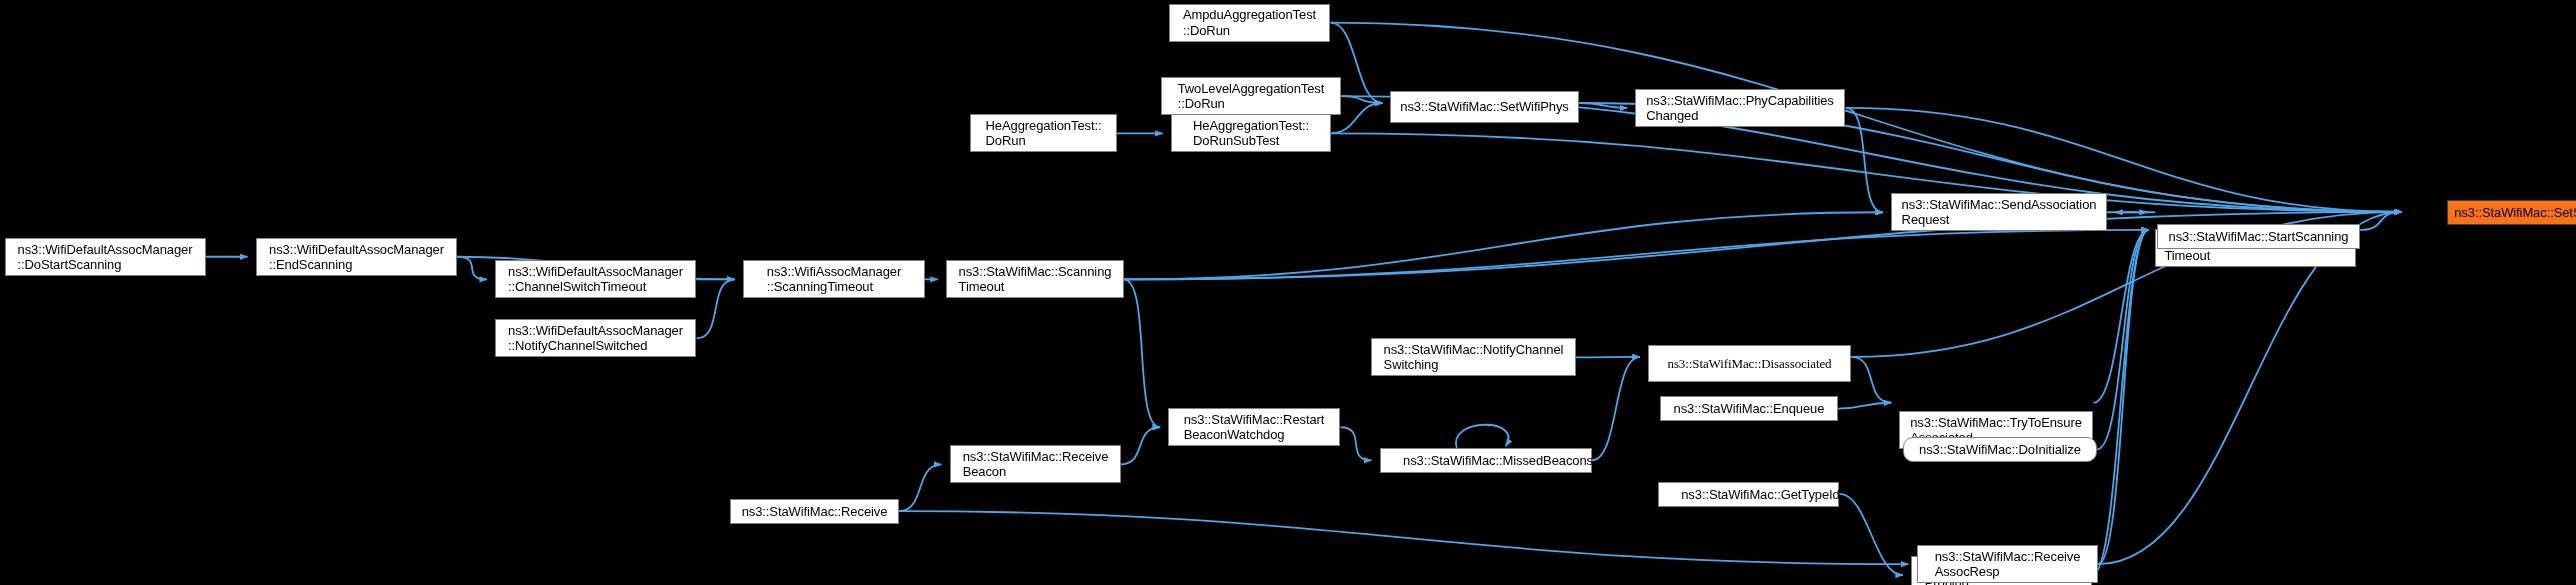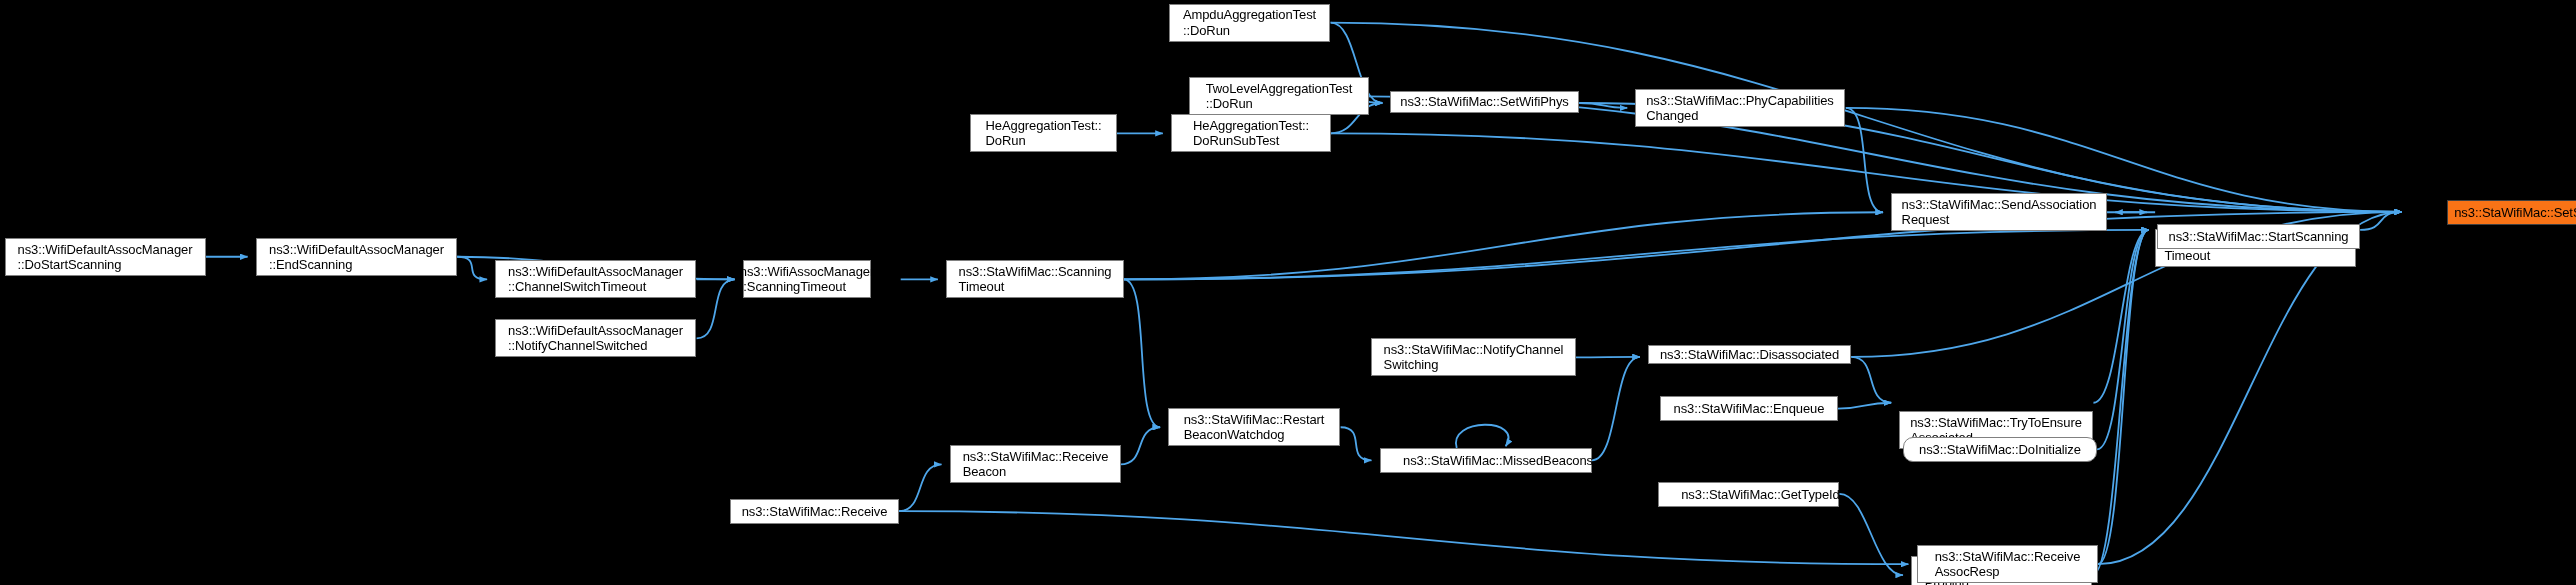--- a/index.html
+++ b/index.html
@@ -60,49 +60,49 @@
       <path d="M2307,634 C2337,634 2339,253.5 2369,253.5" fill="none" stroke="#4ea6ea" stroke-width="2" marker-end="url(#ah)"></path>
       <path d="M2313,622 C2343,622 2339,253.5 2369,253.5" fill="none" stroke="#4ea6ea" stroke-width="2" marker-end="url(#ah)"></path>
       <path d="M2313,622 C2463.75,622 2497.25,233.5 2648,233.5" fill="none" stroke="#4ea6ea" stroke-width="2" marker-end="url(#ah)"></path>
       <path d="M2602,253.5 C2632,253.5 2618,233.5 2648,233.5" fill="none" stroke="#4ea6ea" stroke-width="2" marker-end="url(#ah)"></path>
       <path d="M2035,119 C2310.85,119 2372.15,233.5 2648,233.5" fill="none" stroke="#4ea6ea" stroke-width="2" marker-end="url(#ah)"></path>
       <path d="M1741,113.5 C2149.15,113.5 2239.85,233.5 2648,233.5" fill="none" stroke="#4ea6ea" stroke-width="2" marker-end="url(#ah)"></path>
     </svg>
   <div id="node-layer">
       <div class="node" style="left: 1169px; top: 3.6px; width: 161px; height: 38px;"><span>AmpduAggregationTest
 ::DoRun</span></div>
-      <div class="node" style="left: 1161px; top: 77px; width: 180px; height: 38px; margin-left: 28px;"><span>TwoLevelAggregationTest
+      <div class="node" style="left: 1161px; top: 77px; width: 180px; height: 38px;"><span>TwoLevelAggregationTest
 ::DoRun</span></div>
       <div class="node" style="left: 970px; top: 114px; width: 147px; height: 38px;"><span>HeAggregationTest::
 DoRun</span></div>
       <div class="node" style="left: 1171px; top: 114px; width: 160px; height: 38px;"><span>HeAggregationTest::
 DoRunSubTest</span></div>
-      <div class="node" style="left: 1390px; top: 91px; width: 189px; height: 22px;"><span>ns3::StaWifiMac::SetWifiPhys</span></div>
+      <div class="node" style="left: 1390px; top: 91px; width: 189px; height: 32px;"><span>ns3::StaWifiMac::SetWifiPhys</span></div>
       <div class="node" style="left: 1635px; top: 89px; width: 210px; height: 38px;"><span>ns3::StaWifiMac::PhyCapabilities
 Changed</span></div>
       <div class="node" style="left: 1891px; top: 193px; width: 216px; height: 38px;"><span>ns3::StaWifiMac::SendAssociation
 Request</span></div>
       <div class="node" style="left: 2155px; top: 193px; width: 201px; height: 38px; margin-top: 36px;"><span>ns3::StaWifiMac::AssocRequest
 Timeout</span></div>
       <div class="node current" style="left: 2410px; top: 200px; width: 163px; height: 24.5px;"><span>ns3::StaWifiMac::SetState</span></div>
       <div class="node" style="left: 4.5px; top: 238px; width: 201px; height: 38px;"><span>ns3::WifiDefaultAssocManager
 ::DoStartScanning</span></div>
       <div class="node" style="left: 256px; top: 238px; width: 201px; height: 38px;"><span>ns3::WifiDefaultAssocManager
 ::EndScanning</span></div>
       <div class="node" style="left: 495px; top: 260px; width: 201px; height: 38px;"><span>ns3::WifiDefaultAssocManager
 ::ChannelSwitchTimeout</span></div>
       <div class="node" style="left: 495px; top: 319px; width: 201px; height: 38px;"><span>ns3::WifiDefaultAssocManager
 ::NotifyChannelSwitched</span></div>
-      <div class="node" style="left: 743px; top: 260px; width: 128px; height: 38px;"><span>ns3::WifiAssocManager
+      <div class="node" style="left: 743px; top: 260px; width: 182px; height: 38px;"><span>ns3::WifiAssocManager
 ::ScanningTimeout</span></div>
       <div class="node" style="left: 946px; top: 260px; width: 178px; height: 38px;"><span>ns3::StaWifiMac::Scanning
 Timeout</span></div>
       <div class="node" style="left: 1371px; top: 338px; width: 205px; height: 38px;"><span>ns3::StaWifiMac::NotifyChannel
 Switching</span></div>
-      <div class="node" style="left: 1648px; top: 345px; width: 203px; height: 19px;"><span>ns3::StaWifiMac::Disassociated</span></div>
+      <div class="node" style="left: 1648px; top: 345px; width: 203px; height: 37px; font-family: Liberation Serif, serif;"><span>ns3::StaWifiMac::Disassociated</span></div>
       <div class="node" style="left: 1660px; top: 396px; width: 178px; height: 24.5px;"><span>ns3::StaWifiMac::Enqueue</span></div>
       <div class="node" style="left: 1168px; top: 408px; width: 172px; height: 38px;"><span>ns3::StaWifiMac::Restart
 BeaconWatchdog</span></div>
       <div class="node" style="left: 1380px; top: 448px; width: 212px; height: 24.5px; padding-left: 24px;"><span>ns3::StaWifiMac::MissedBeacons</span></div>
       <div class="node" style="left: 950px; top: 445px; width: 171px; height: 38px;"><span>ns3::StaWifiMac::Receive
 Beacon</span></div>
       <div class="node" style="left: 730px; top: 499px; width: 169px; height: 24.5px;"><span>ns3::StaWifiMac::Receive</span></div>
       <div class="node" style="left: 1658px; top: 482px; width: 181px; height: 24.5px; padding-left: 24px;"><span>ns3::StaWifiMac::GetTypeId</span></div>
       <div class="node" style="left: 1899px; top: 384px; width: 194px; height: 38px; margin-top: 27px;"><span>ns3::StaWifiMac::TryToEnsure
 Associated</span></div>

